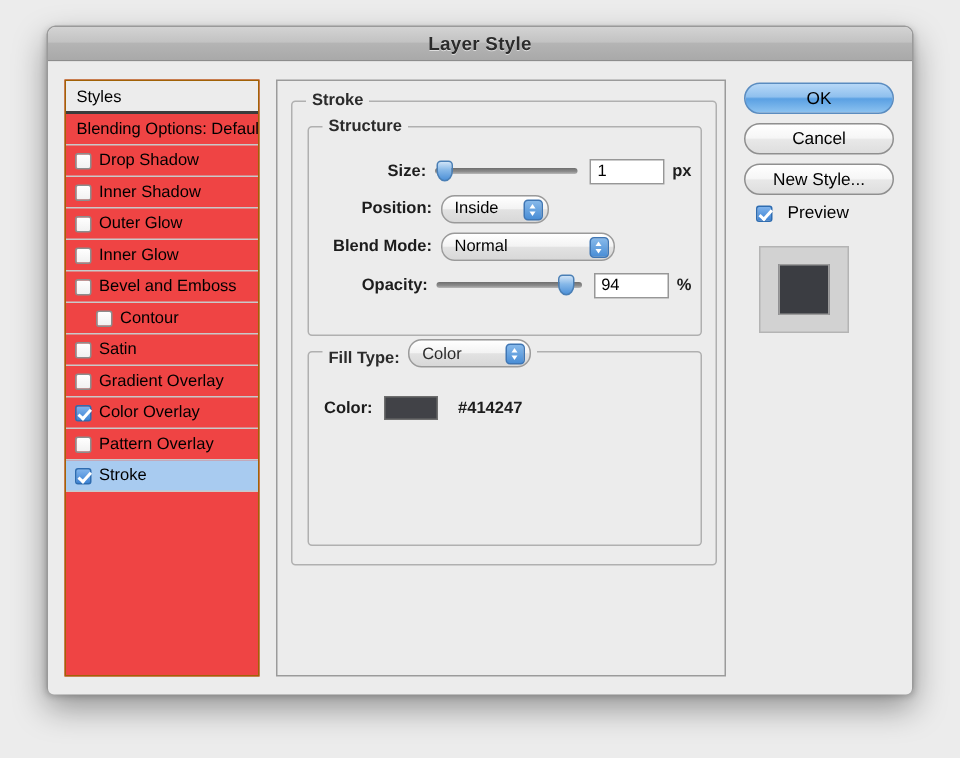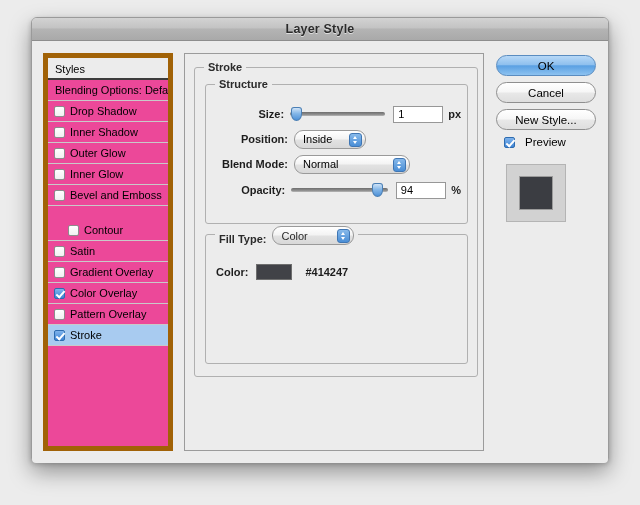--- a/index.html
+++ b/index.html
@@ -53,22 +53,22 @@
     border-radius: 0 0 4px 4px;
   }
 
   
   #sidebar {
     position: absolute;
     left: 11px;
     top: 12px;
     width: 130px;
     height: 398px;
-    background: #ec4899;
-    border: 5px solid #a16207;
+    background: #ef4444;
+    border: 1px solid #a16207;
     box-sizing: border-box;
     overflow: hidden;
   }
   #styles-header {
     height: 22px;
     line-height: 22px;
     padding-left: 7px;
     font-size: 11px;
     background: #ececec;
     border-bottom: 2px solid #3c3c3c;
@@ -84,21 +84,21 @@
     font-size: 11px;
     white-space: nowrap;
   }
   .row.plain {
     padding-left: 7px;
     font-weight: normal;
   }
   .row.selected {
     background: #a8cbf0;
   }
-  .row.indent { padding-left: 20px; margin-top: 14px; }
+  .row.indent { padding-left: 20px; }
 
   
   .cb {
     width: 11px;
     height: 11px;
     border: 1px solid #8d8d8d;
     border-radius: 2px;
     background: linear-gradient(to bottom, #ffffff 0%, #f1f1f1 100%);
     margin-right: 5px;
     flex: none;

